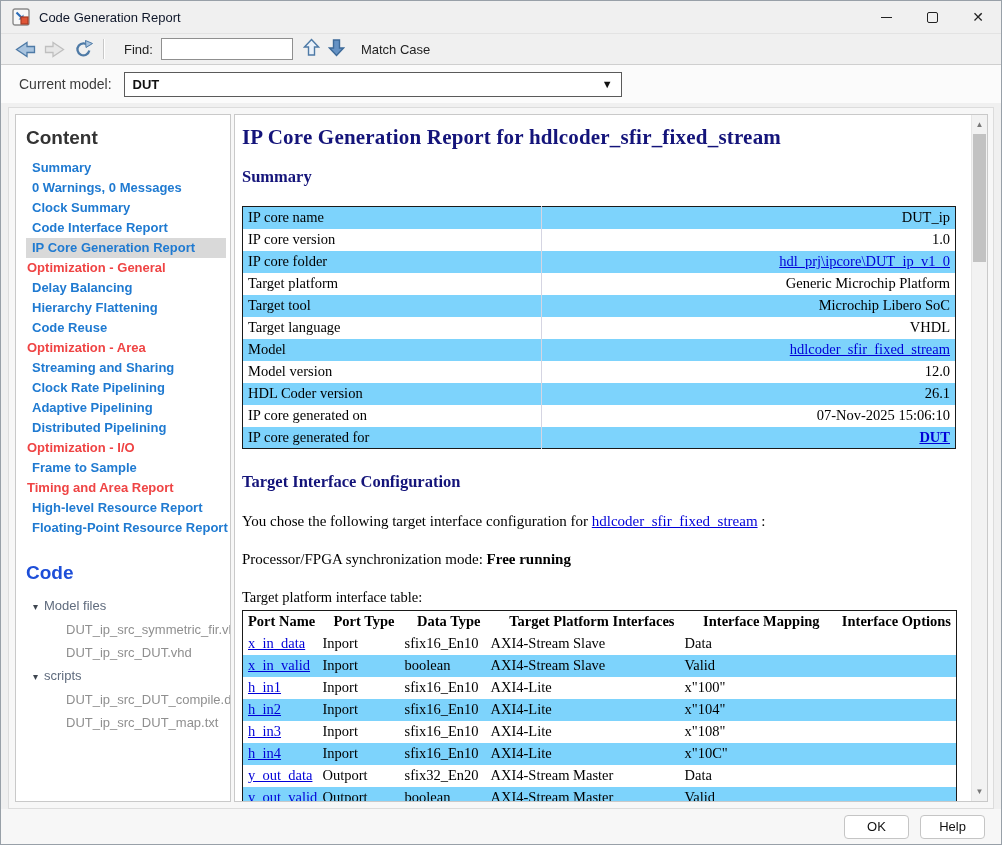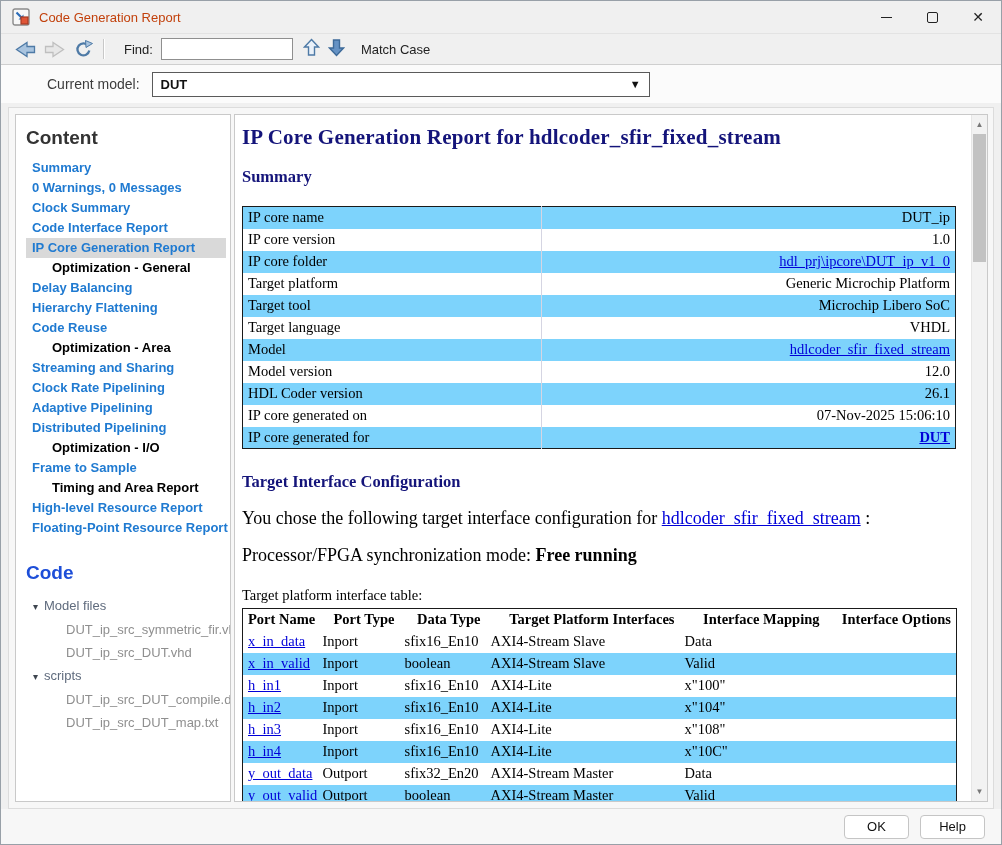--- a/index.html
+++ b/index.html
@@ -3,52 +3,52 @@
 <meta charset="utf-8">
 <style>
   * { margin:0; padding:0; box-sizing:border-box; }
   html,body { width:1002px; height:845px; }
   body { font-family:"Liberation Sans", sans-serif; background:#fff; }
   .window { width:1002px; height:845px; border:1px solid #98a0a8; display:flex; flex-direction:column; background:#f0f0f0; }
 
   
   .titlebar { height:32px; background:#f0f0f0; display:flex; align-items:center; padding-left:11px; flex:0 0 auto; }
   .win-icon { width:18px; height:18px; margin-right:9px; }
-  .title-text { font-size:13px; color:#c2410c; }
+  .title-text { font-size:13px; color:#0f172a; }
   .win-controls { margin-left:auto; display:flex; height:100%; }
   .win-btn { width:46px; display:flex; align-items:center; justify-content:center; color:#222; }
   .glyph-min { width:11px; border-top:1.5px solid #222; display:inline-block; }
   .glyph-max { width:11px; height:11px; border:1.5px solid #222; border-radius:2px; display:inline-block; }
   .glyph-close { font-size:14px; line-height:1; }
 
   
   .toolbar { height:32px; background:#f0f0f0; border-top:1px solid #e3e3e3; border-bottom:1px solid #cfcfcf; display:flex; align-items:center; padding-left:14px; flex:0 0 auto; }
   .tb-btn { display:flex; align-items:center; justify-content:center; margin-right:8px; }
   .tb-sep { width:1px; height:20px; background:#c8c8c8; margin:0 6px 0 2px; box-shadow:1px 0 0 #fff; }
   .find-label { font-size:13px; color:#222; margin:0 8px 0 14px; }
   .find-input { width:132px; height:22px; border:1px solid #8f8f8f; background:#fff; font-size:13px; padding:0 4px; font-family:"Liberation Sans",sans-serif; }
   .match-case { font-size:13px; color:#222; margin-left:16px; }
   .find-arrows { display:flex; align-items:center; margin-left:10px; gap:8px; }
 
   
   .model-bar { height:38px; background:#fbfbfb; display:flex; align-items:center; padding-left:18px; flex:0 0 auto; }
-  .model-label { font-size:14px; color:#3c3c3c; margin-right:12px;margin-left:28px; }
+  .model-label { font-size:14px; color:#3c3c3c; margin-right:12px; }
   .model-combo { width:498px; height:25px; border:1px solid #5a5a5a; background:#fff; display:flex; align-items:center; padding:0 8px; font-size:13px; font-weight:bold; color:#111; }
   .combo-arrow { margin-left:auto; font-size:11px; color:#111; }
 
   
   .main-panel { flex:1 1 auto; margin:4px 7px 0 7px; background:#f7f7f7; border:1px solid #dcdcdc; display:flex; padding:6px 5px 6px 6px; gap:3px; min-height:0; }
   .sidebar-card { width:216px; background:#fff; border:1px solid #c9c9c9; padding:10px 4px 0 10px; overflow:hidden; flex:0 0 auto; }
   .content-card { flex:1 1 auto; background:#fff; border:1px solid #c9c9c9; position:relative; overflow:hidden; }
 
   
   .side-heading { font-size:19px; font-weight:bold; color:#333; margin:2px 0 9px 0; }
   .nav-item { font-size:13px; font-weight:bold; line-height:20px; white-space:nowrap; }
   .nav-item.link { color:#1f7ad1; padding-left:6px; cursor:pointer; }
-  .nav-item.header { color:#000000; padding-left:1px;margin-left:25px; }
+  .nav-item.header { color:#ef4444; padding-left:1px; }
   .nav-item.selected { background:#d9d9d9; }
   .code-heading { font-size:19px; font-weight:bold; color:#1d4ed8; margin:24px 0 10px 0; }
   .tree-row { font-size:13px; line-height:23px; white-space:nowrap; }
   .tree-group { color:#5f6b7d; padding-left:7px; }
   .tree-group .tri { color:#3f4650; font-size:10px; margin-right:6px; }
   .tree-file { color:#8f8f8f; padding-left:40px; }
 
   
   .report { position:absolute; left:0; top:0; right:16px; bottom:0; padding:10px 0 0 7px; overflow:hidden; font-family:"Liberation Serif", serif; }
   .report h1 { font-size:21px; color:#14147a; font-weight:bold; letter-spacing:0.2px; }
@@ -57,21 +57,21 @@
   .h2-target { margin-top:23px; }
   table.rpt { border-collapse:collapse; table-layout:fixed; margin-top:19px; width:714px; border:1px solid #1a1a1a; }
   table.rpt td, table.rpt th { height:22px; font-size:14.5px; padding:0 5px; overflow:hidden; white-space:nowrap; }
   tr.odd { background:#7dd3fc; }
   tr.even { background:#ffffff; }
   .sum-tbl td.lbl { width:42%; border-right:1px solid #d5d5e2; }
   .sum-tbl td.val { text-align:right; }
   .if-tbl th { text-align:right; font-weight:bold; background:#fff; }
   .rlink { color:#0000d8; text-decoration:underline; cursor:pointer; }
   .rlink.b { font-weight:bold; }
-  .para { font-size:18px; margin-top:16px; color:#000; }
+  .para { font-size:15px; margin-top:21px; color:#000; }
   .caption { font-size:14.5px; margin-top:21px; }
   .bold { font-weight:bold; }
 
   
   .scrollbar { position:absolute; top:0; right:0; bottom:0; width:16px; background:#f2f2f2; border-left:1px solid #e6e6e6; }
   .sb-arrow { position:absolute; left:0; right:0; height:15px; display:flex; align-items:center; justify-content:center; font-size:8px; color:#787878; }
   .sb-up { top:2px; } .sb-down { bottom:2px; }
   .sb-thumb { position:absolute; left:1px; right:1px; top:19px; height:128px; background:#c2c2c2; }
 
   

